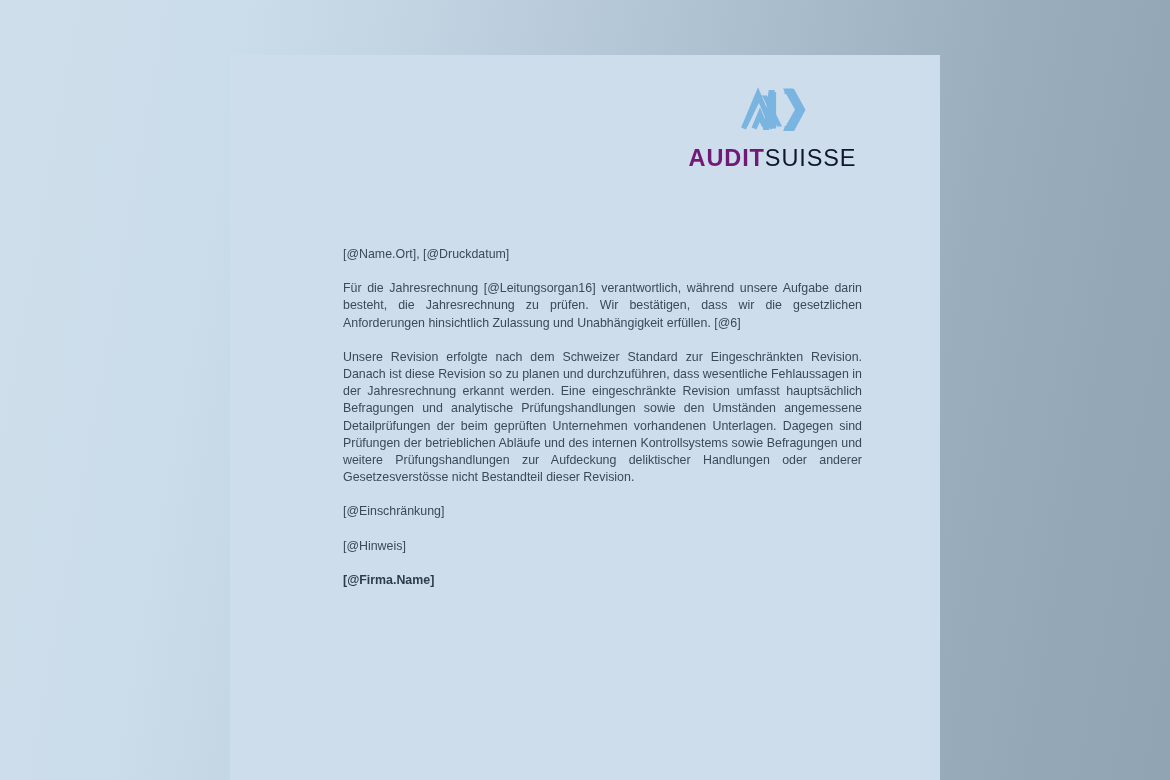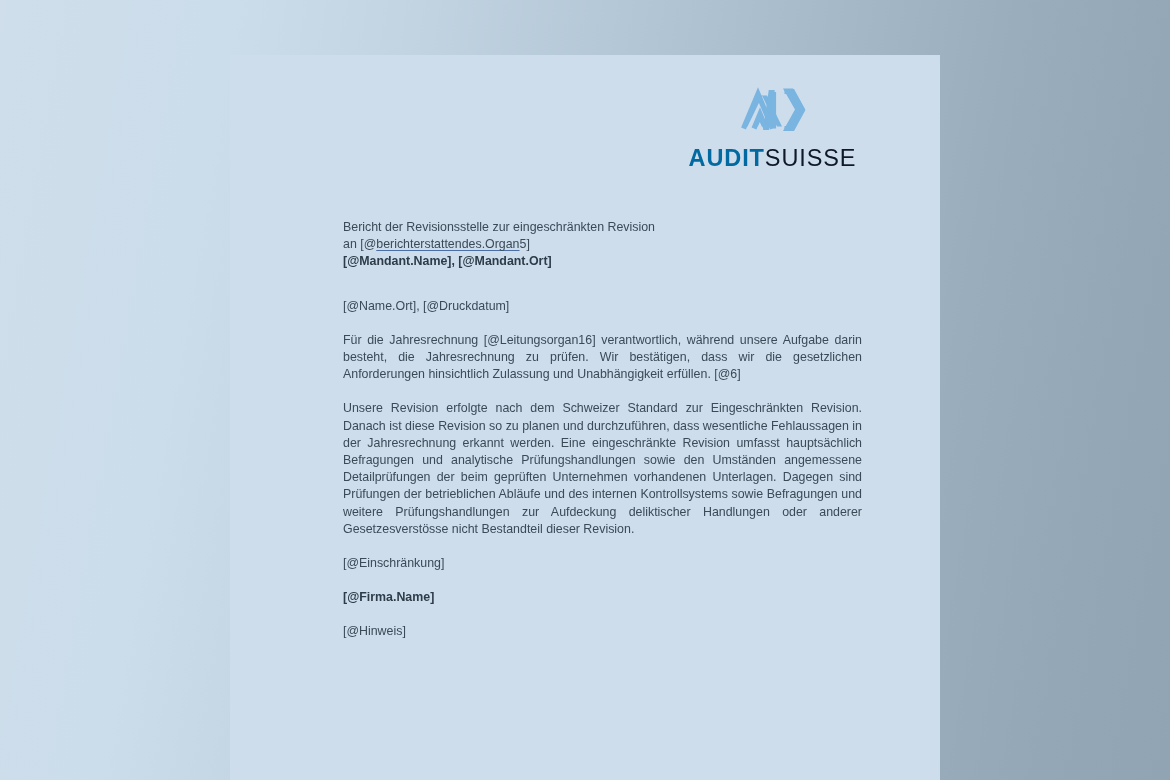--- a/index.html
+++ b/index.html
@@ -55,21 +55,21 @@
     display: block;
   }
   .logo-word {
     font-size: 23.5px;
     letter-spacing: 0.9px;
     line-height: 1;
     white-space: nowrap;
   }
   .logo-word .lw-bold {
     font-weight: bold;
-    color: #0369a1;
+    color: #701a75;
   }
   .logo-word .lw-light {
     font-weight: normal;
     color: #0f172a;
   }
 
   
   .doc-body {
     position: absolute;
     left: 113px;
@@ -136,34 +136,29 @@
         <path d="M36.5 47.5 L36.5 11.0"></path>
         <path d="M47.5 10.5 L55.5 10.5 L65.5 29.0 L55.5 47.5 L47.5 47.5"></path>
       </g>
       <rect x="0" y="0" width="72" height="58" fill="none"></rect>
     </svg>
     <div class="logo-word"><span class="lw-bold">AUDIT</span><span class="lw-light">SUISSE</span></div>
   </div>
 
   <div class="doc-body">
 
-    <div class="para noj tight">
-      <span>Bericht der Revisionsstelle zur eingeschränkten Revision</span><br>
-      <span>an [@</span><span class="ul-blue">berichterstattendes.Organ</span><span>5]</span><br>
-      <span class="bold">[@Mandant.Name], [@Mandant.Ort]</span>
-    </div>
 
     <div class="gap-lg"></div>
 
     <p class="para noj">[@Name.Ort], [@Druckdatum]</p>
 
 
     <p class="para">Für die Jahresrechnung [@Leitungsorgan16] verantwortlich, während unsere Aufgabe darin besteht, die Jahresrechnung zu prüfen. Wir bestätigen, dass wir die gesetzlichen Anforderungen hinsichtlich Zulassung und Unabhängigkeit erfüllen. [@6]</p>
 
     <p class="para">Unsere Revision erfolgte nach dem Schweizer Standard zur Eingeschränkten Revision. Danach ist diese Revision so zu planen und durchzuführen, dass wesentliche Fehlaussagen in der Jahresrechnung erkannt werden. Eine eingeschränkte Revision umfasst hauptsächlich Befragungen und analytische Prüfungshandlungen sowie den Umständen angemessene Detailprüfungen der beim geprüften Unternehmen vorhandenen Unterlagen. Dagegen sind Prüfungen der betrieblichen Abläufe und des internen Kontrollsystems sowie Befragungen und weitere Prüfungshandlungen zur Aufdeckung deliktischer Handlungen oder anderer Gesetzesverstösse nicht Bestandteil dieser Revision.</p>
 
     <p class="para noj">[@Einschränkung]</p>
+    <p class="para noj">[@Hinweis]</p>
+
     <p class="para sig">[@Firma.Name]</p>
-
-    <p class="para noj">[@Hinweis]</p>
 
   </div>
 </div>
 
 </body></html>

